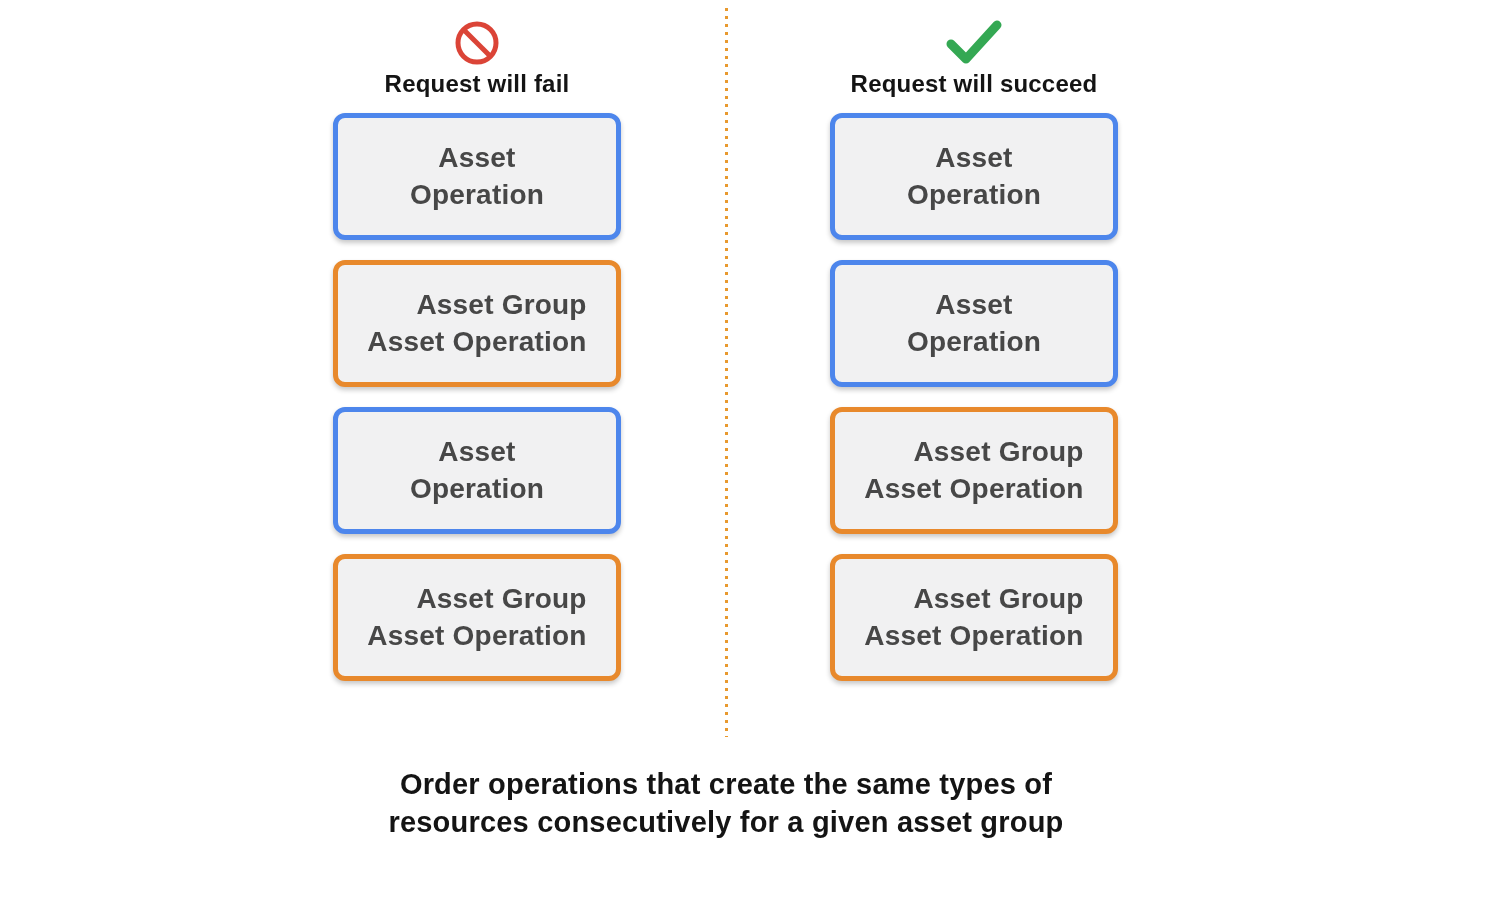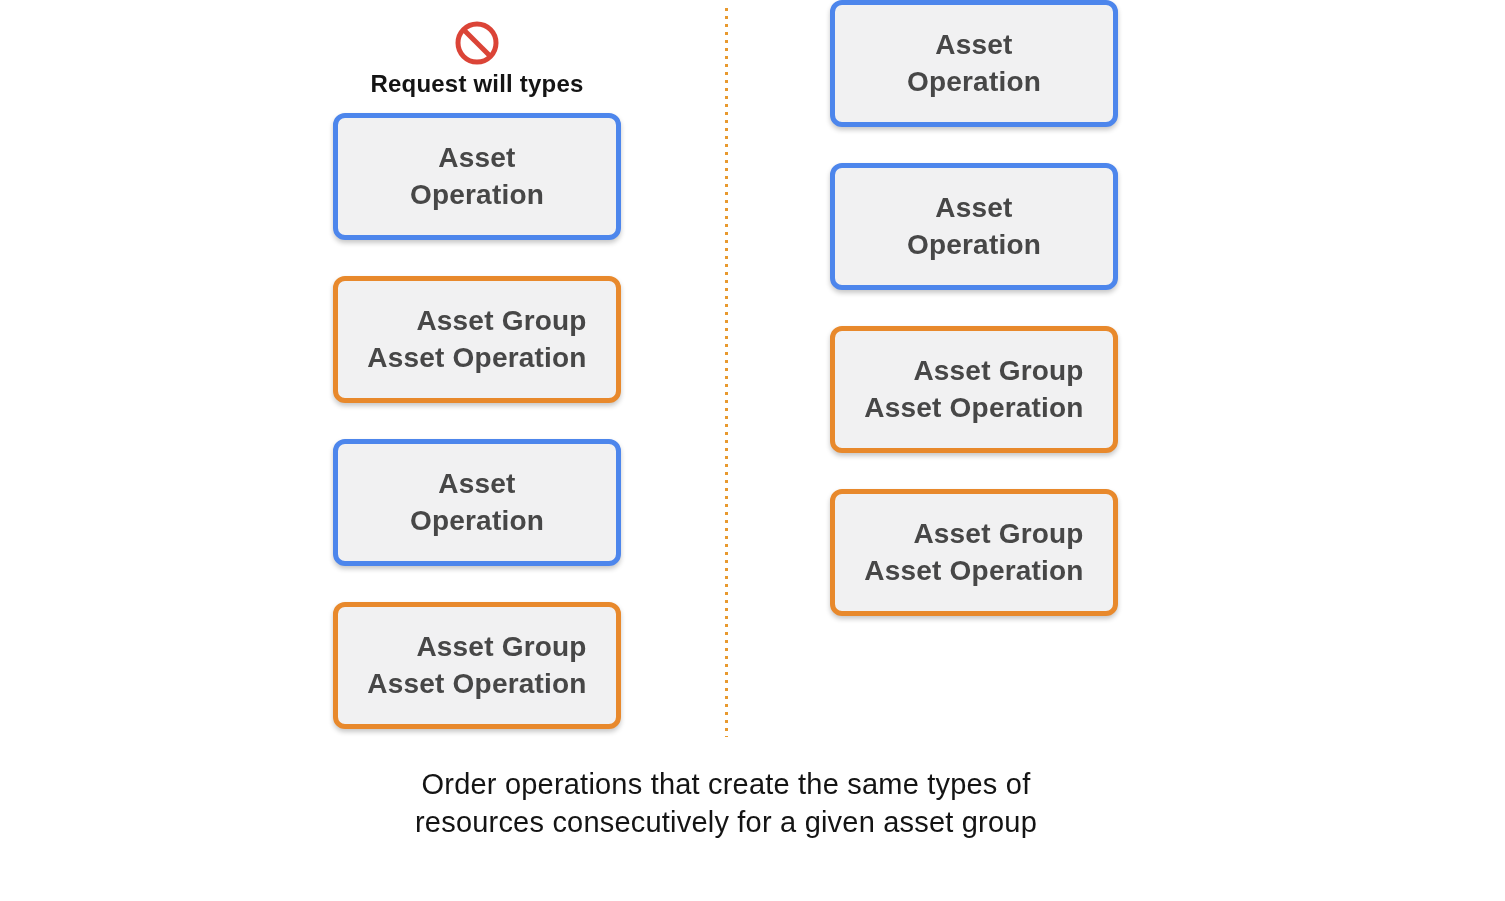--- a/index.html
+++ b/index.html
@@ -44,21 +44,21 @@
     color: #141414;
     text-align: center;
     white-space: nowrap;
     letter-spacing: 0.2px;
   }
 
   .box {
     box-sizing: border-box;
     width: 288px;
     height: 127px;
-    margin-bottom: 36px;
+    margin-bottom: 20px;
     border-radius: 12px;
     background: #f1f1f2;
     display: flex;
     align-items: center;
     justify-content: center;
     text-align: center;
     font-size: 28px;
     font-weight: bold;
     color: #474747;
     line-height: 1.32;
@@ -82,55 +82,63 @@
     );
   }
 
   .caption {
     position: absolute;
     top: 766px;
     left: 0;
     width: 1452px;
     text-align: center;
     font-size: 29px;
-    font-weight: normal;
+    font-weight: bold;
     color: #141414;
     line-height: 1.3;
     white-space: pre-line;
     letter-spacing: 0.2px;
   }
 </style>
 </head>
 <body>
 
 <div class="canvas">
 
   <div class="column column-left">
     <div class="col-header">
       <span class="icon-wrap">
         <svg width="44" height="44" viewBox="0 0 44 44">
           <circle cx="22" cy="22" r="19" fill="none" stroke="#db4437" stroke-width="5"></circle>
           <line x1="9.2" y1="9.2" x2="34.8" y2="34.8" stroke="#db4437" stroke-width="5"></line>
         </svg>
       </span>
-      <div class="col-title">Request will types</div>
+      <div class="col-title">Request will fail</div>
     </div>
     <div class="box box-blue">Asset
 Operation</div>
     <div class="box box-orange">Asset Group
 Asset Operation</div>
     <div class="box box-blue">Asset
 Operation</div>
     <div class="box box-orange">Asset Group
 Asset Operation</div>
   </div>
 
   <div class="divider"></div>
 
   <div class="column column-right">
+    <div class="col-header">
+      <span class="icon-wrap">
+        <svg width="58" height="46" viewBox="0 0 58 46">
+          <path d="M6 25 L21 40 L52 6" fill="none" stroke="#34a853" stroke-width="9" stroke-linecap="round" stroke-linejoin="round"></path>
+        </svg>
+      </span>
+      <div class="col-title">Request will succeed</div>
+    </div>
     <div class="box box-blue">Asset
 Operation</div>
     <div class="box box-blue">Asset
 Operation</div>
     <div class="box box-orange">Asset Group
 Asset Operation</div>
     <div class="box box-orange">Asset Group
 Asset Operation</div>
   </div>
 

